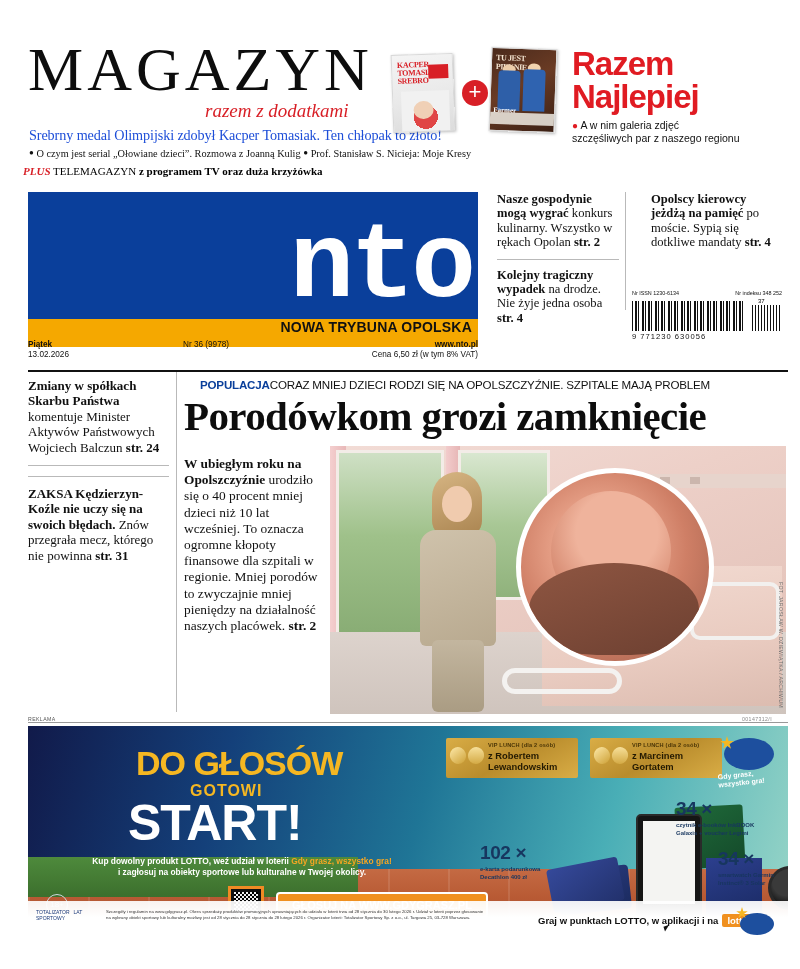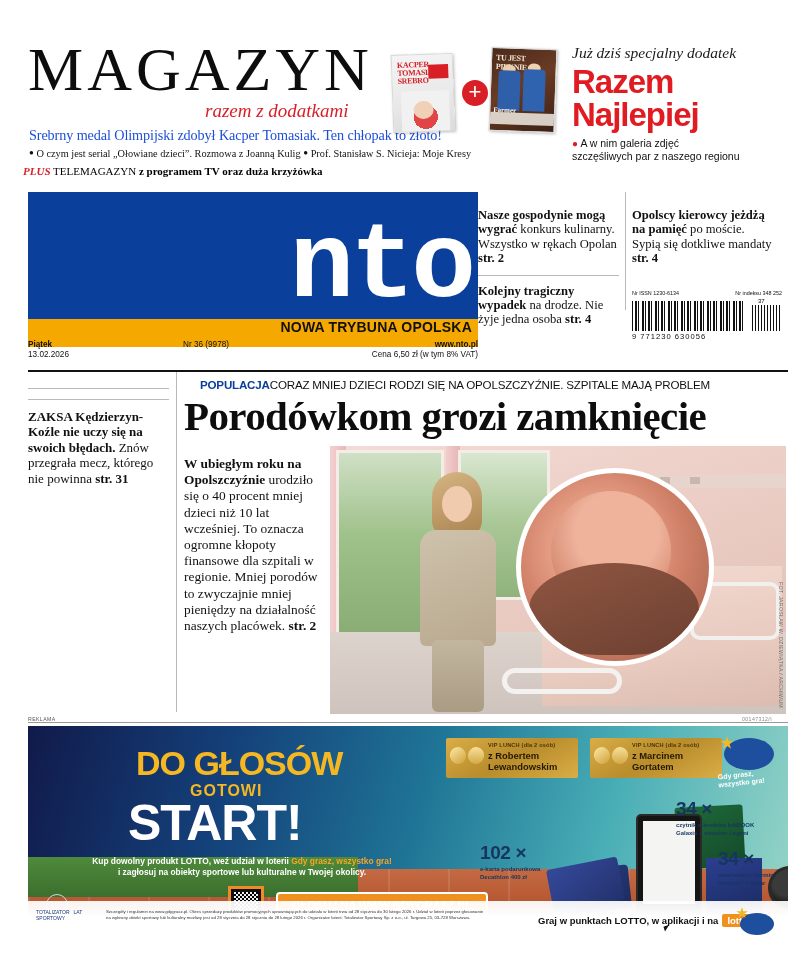--- a/index.html
+++ b/index.html
@@ -106,21 +106,21 @@
   .mast-info { position:absolute; left:28px; top:340px; width:450px; height:26px;
     font-family:"Liberation Sans", sans-serif; font-size:8.2px; color:#111; }
   .mi-day { position:absolute; left:0; top:0; font-weight:bold; }
   .mi-date { position:absolute; left:0; top:10px; }
   .mi-nr { position:absolute; left:155px; top:0px; }
   .mi-www { position:absolute; right:0; top:0; font-weight:bold; text-align:right; }
   .mi-price { position:absolute; right:0; top:10px; text-align:right; }
 
   
   .teasers { position:absolute; left:478px; top:192px; width:310px; height:150px; }
-  .tcol { position:absolute; top:16px; width:141px; }
+  .tcol { position:absolute; top:0; width:141px;padding-left:19px; }
   .tcol.left { left:0; }
   .tcol.right { left:154px; }
   .tcol .divider { border-top:1px solid #b9b9b9; margin:9px 0 8px 0; }
   .teaser { font-size:12.6px; line-height:14.4px; color:#111; }
   .teaser b { font-weight:bold; }
   .vsep { position:absolute; left:147px; top:0; width:1px; height:118px; background:#b9b9b9; }
 
   
   .bc-wrap { position:absolute; left:632px; top:290px; width:156px; }
   .bc-labels { position:relative; height:9px;
@@ -368,21 +368,20 @@
         <div class="c2-h1"></div>
         <div class="c2-h2"></div>
         <div class="c2-p1"></div>
         <div class="c2-p2"></div>
         <div class="c2-band"></div>
         <div class="c2-logo">Farmer</div>
       </div>
     </div>
 
     <div class="promo-right">
-      <div class="pr-kicker">Już dziś specjalny dodatek</div>
       <div class="pr-big">
         <div>Razem</div>
         <div>Najlepiej</div>
       </div>
       <div class="pr-sub">
         <span class="dot">●</span>
         <span>A w nim galeria zdjęć</span><br>
         <span>szczęśliwych par z naszego regionu</span>
       </div>
     </div>
@@ -439,20 +438,25 @@
       <div class="bars2"></div>
       <div class="bc-37">37</div>
       <div class="bc-num">9 771230 630056</div>
     </div>
   </div>
 
   <div class="rule-top"></div>
   <div class="vrule-left"></div>
 
   <div class="side">
+    <div class="brief">
+      <b>Zmiany w spółkach Skarbu Państwa</b>
+      <span>komentuje Minister Aktywów Państwowych Wojciech Balczun</span>
+      <span class="pg">str. 24</span>
+    </div>
     <div class="divider"></div>
     <div class="divider"></div>
     <div class="brief">
       <b>ZAKSA Kędzierzyn-Koźle nie uczy się na swoich błędach.</b>
       <span>Znów przegrała mecz, którego nie powinna</span>
       <span class="pg">str. 31</span>
     </div>
   </div>
 
   <div class="main">

